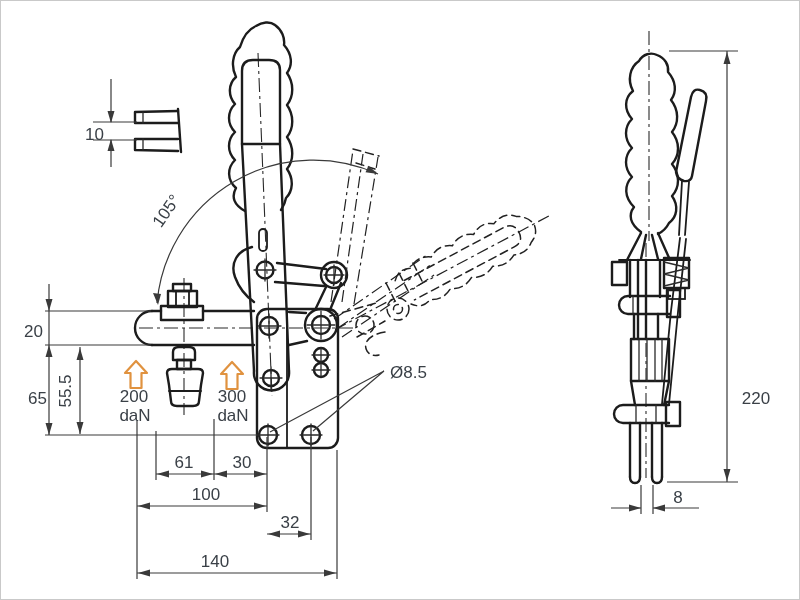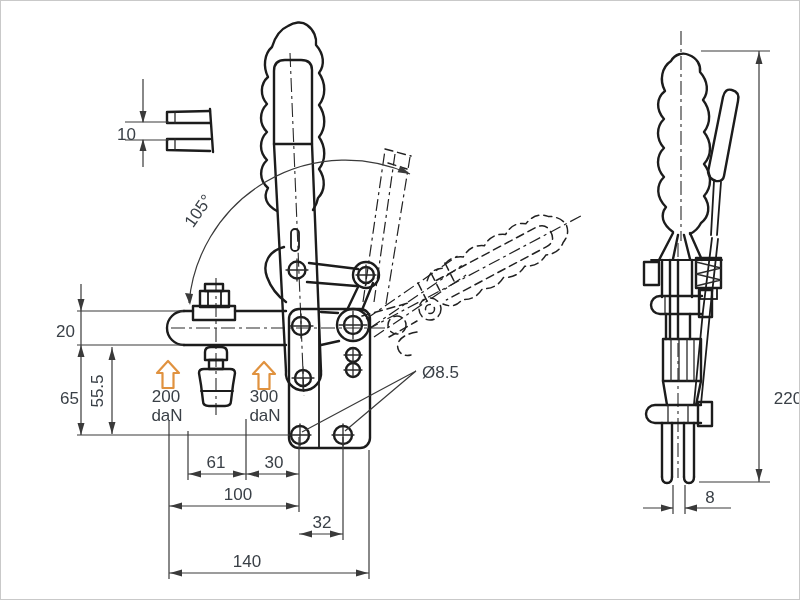--- a/index.html
+++ b/index.html
@@ -1,16 +1,16 @@
 <!DOCTYPE html>
 <html><head>
 <meta charset="utf-8">
 <style>
   html,body{margin:0;padding:0;background:#fff;}
-  .canvas{position:relative;width:800px;height:600px;background:#ffffff;border:1px solid #c9c9c9;box-sizing:border-box;overflow:hidden;padding-left:32px;}
+  .canvas{position:relative;width:800px;height:600px;background:#ffffff;border:1px solid #c9c9c9;box-sizing:border-box;overflow:hidden;}
   svg{display:block;}
   text{font-family:"Liberation Sans", sans-serif;font-size:17px;fill:#3a4047;}
   .bold{stroke:#1c1c1c;stroke-width:2.4;fill:none;stroke-linecap:round;stroke-linejoin:round;}
   .med{stroke:#1c1c1c;stroke-width:1.8;fill:none;stroke-linecap:round;}
   .thin{stroke:#2a2a2a;stroke-width:1.3;fill:none;stroke-linecap:round;}
   .dim{stroke:#3a3a3a;stroke-width:1.2;fill:none;}
   .arr{fill:#3a3a3a;stroke:none;}
   .cl{stroke:#2a2a2a;stroke-width:1.1;fill:none;stroke-dasharray:14 4 3 4;}
   .ph{stroke:#222;stroke-width:1.5;fill:none;stroke-dasharray:8 5;stroke-linecap:round;}
   .phcl{stroke:#222;stroke-width:1.2;fill:none;stroke-dasharray:12 4 3 4;}

